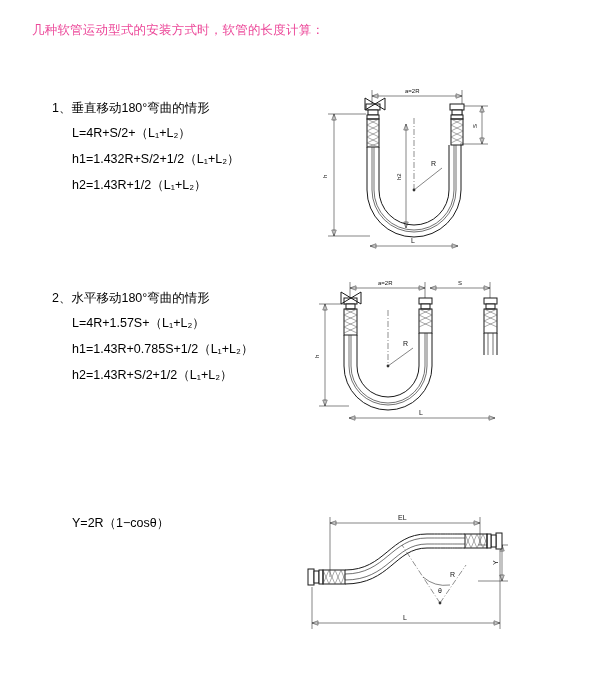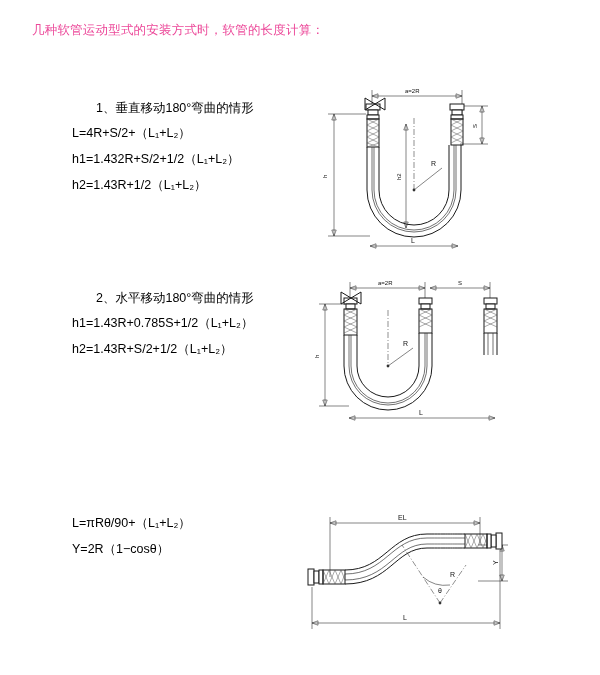--- a/index.html
+++ b/index.html
@@ -41,21 +41,20 @@
   .txtcol {
     position: absolute;
     left: 52px;
     top: 0;
     width: 250px;
   }
   .sec-title {
     font-size: 12.5px;
     margin-bottom: 8px;
     white-space: nowrap;
-    margin-left: 44px;
   }
   .formula {
     font-size: 12.5px;
     margin: 0 0 9px 20px;
     white-space: nowrap;
   }
   .dwg {
     position: absolute;
   }
   .dwg1 { left: 310px; top: -22px; }
@@ -166,20 +165,21 @@
         <path class="dim" d="M60 168 l6 -2.2 v4.4 z" fill="#333"></path>
         <path class="dim" d="M148 168 l-6 -2.2 v4.4 z" fill="#333"></path>
         <text class="lbl2" x="101" y="165">L</text>
       </svg>
     </div>
   </div>
 
   <div class="section sec2">
     <div class="txtcol">
       <div class="sec-title">2、水平移动180°弯曲的情形</div>
+      <div class="formula">L=4R+1.57S+（L₁+L₂）</div>
       <div class="formula">h1=1.43R+0.785S+1/2（L₁+L₂）</div>
       <div class="formula">h2=1.43R+S/2+1/2（L₁+L₂）</div>
     </div>
 
     <div class="dwg dwg2">
       <svg width="230" height="165" viewBox="0 0 230 165">
 
         <line class="dim" x1="45" y1="18" x2="120" y2="18"></line>
         <path class="dim" d="M45 18 l6 -2.2 v4.4 z" fill="#333"></path>
         <path class="dim" d="M120 18 l-6 -2.2 v4.4 z" fill="#333"></path>
@@ -259,21 +259,20 @@
         <line class="dim" x1="44" y1="148" x2="190" y2="148"></line>
         <path class="dim" d="M44 148 l6 -2.2 v4.4 z" fill="#333"></path>
         <path class="dim" d="M190 148 l-6 -2.2 v4.4 z" fill="#333"></path>
         <text class="lbl2" x="114" y="145">L</text>
       </svg>
     </div>
   </div>
 
   <div class="section sec3">
     <div class="txtcol">
-      <div class="formula">L=πRθ/90+（L₁+L₂）</div>
       <div class="formula">Y=2R（1−cosθ）</div>
     </div>
 
     <div class="dwg dwg3">
       <svg width="250" height="135" viewBox="0 0 250 135">
 
         <line class="dim" x1="40" y1="18" x2="190" y2="18"></line>
         <path class="dim" d="M40 18 l6 -2.2 v4.4 z" fill="#333"></path>
         <path class="dim" d="M190 18 l-6 -2.2 v4.4 z" fill="#333"></path>
         <line class="dim" x1="40" y1="12" x2="40" y2="72"></line>

